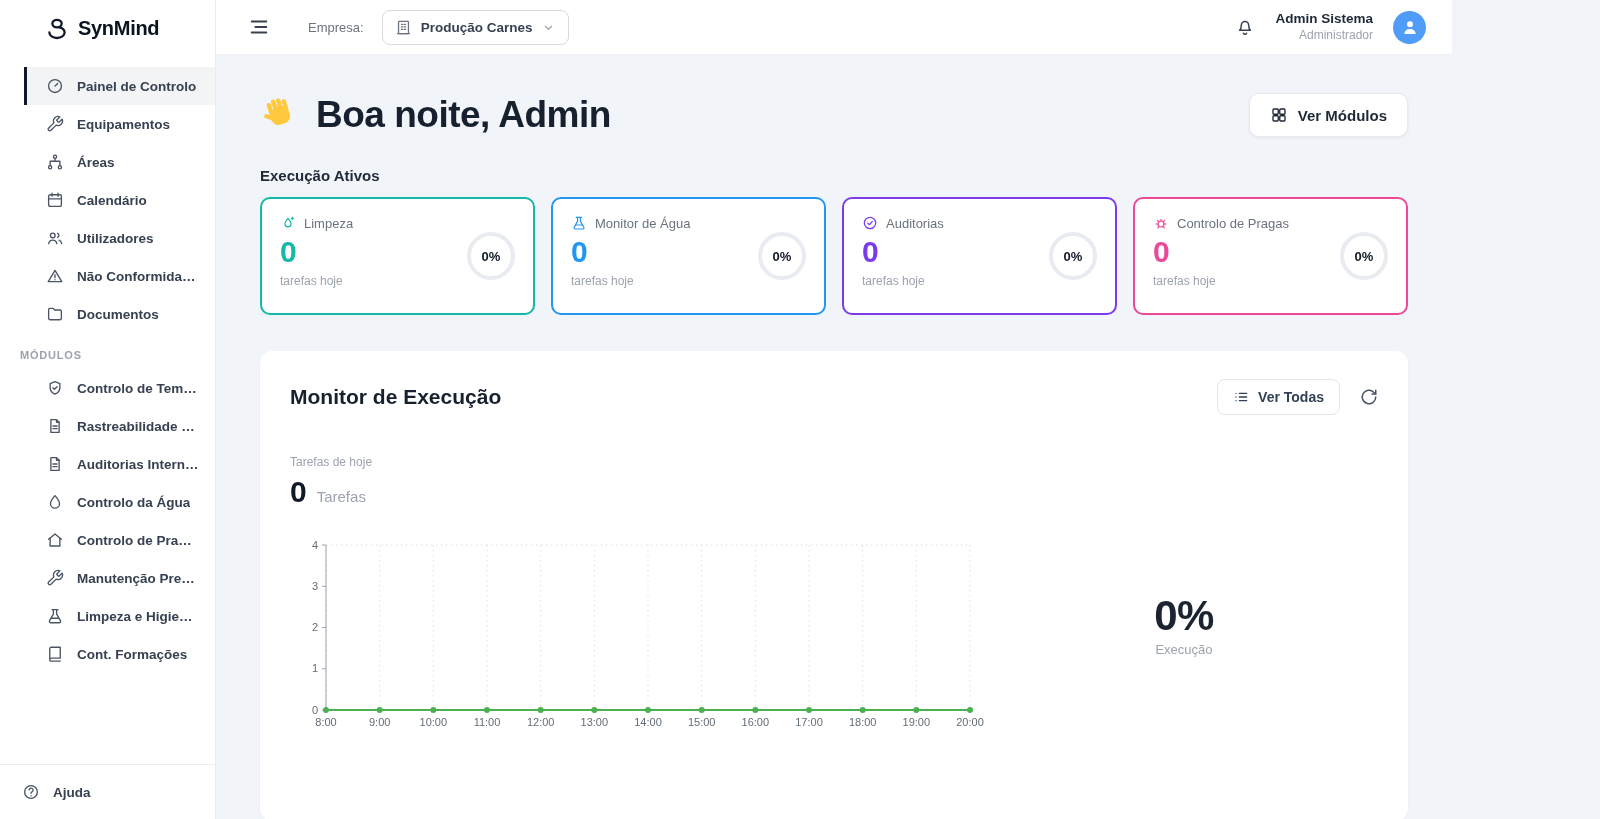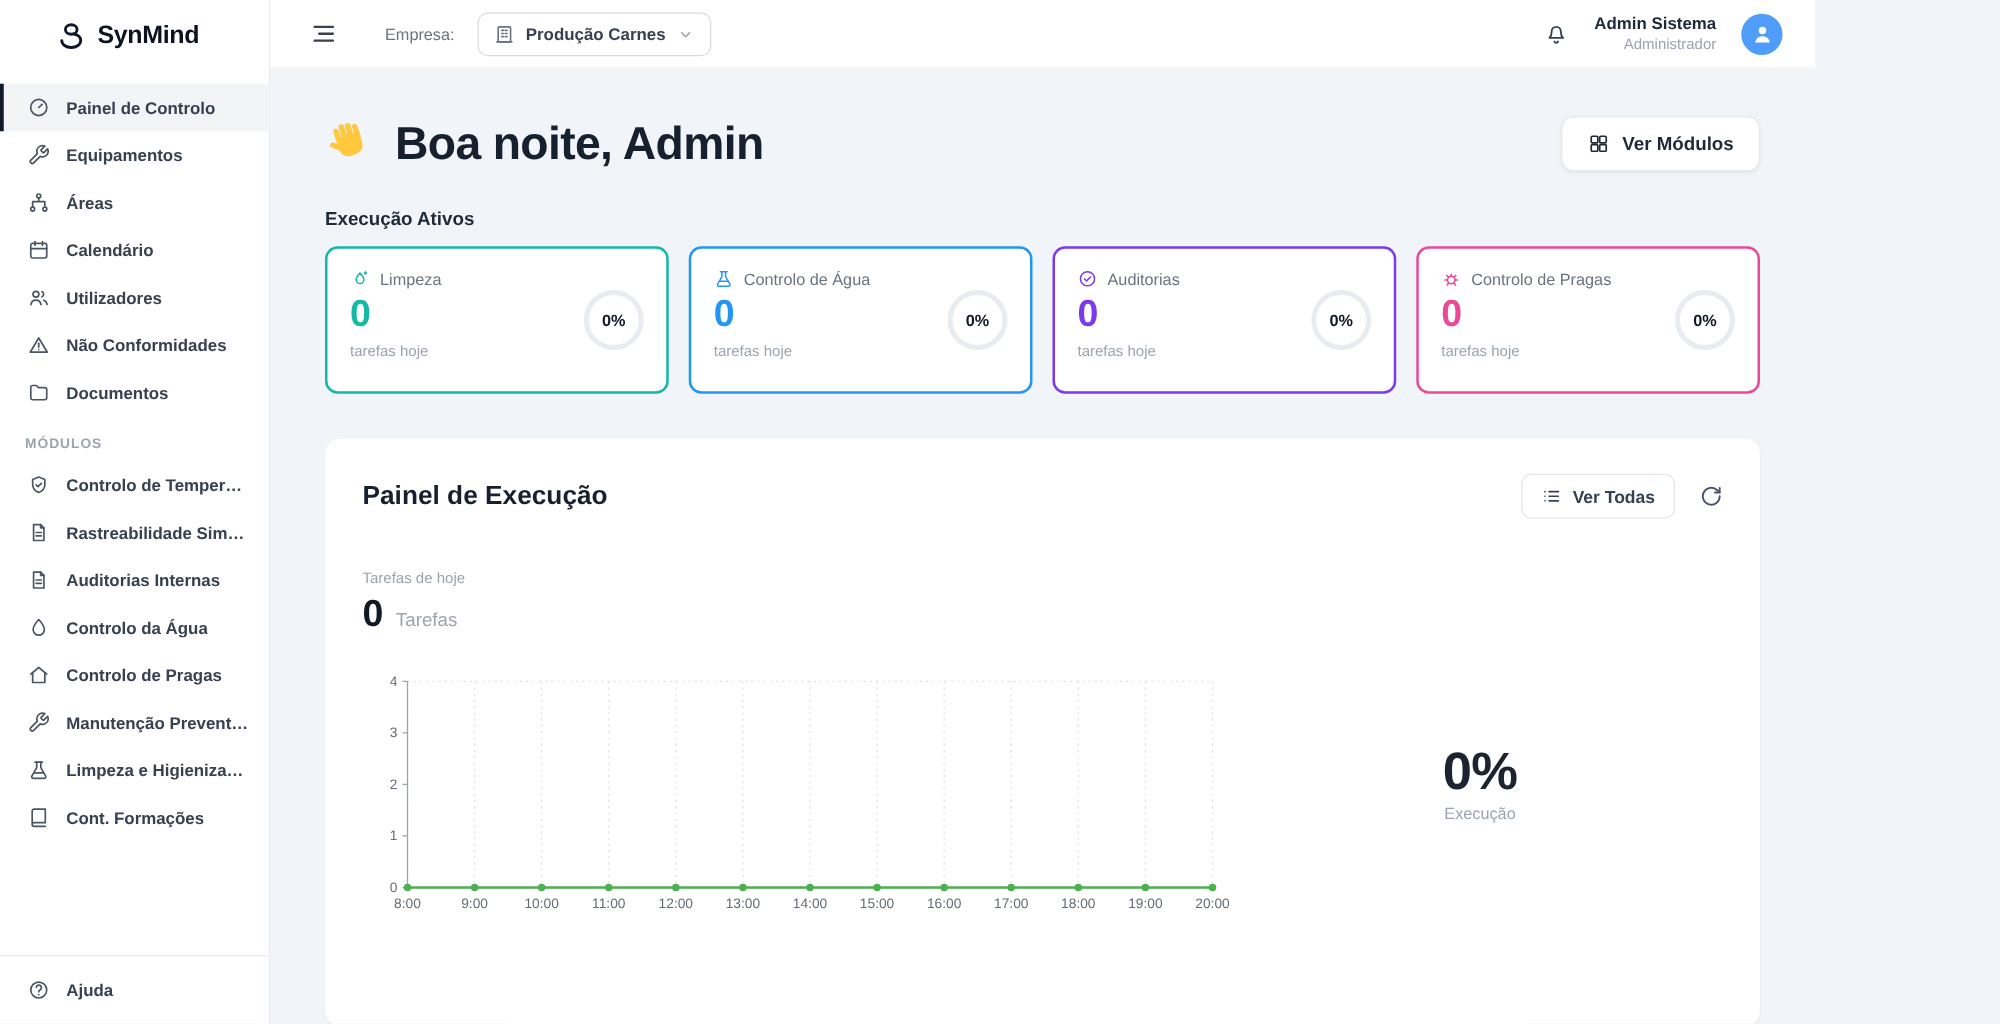--- a/index.html
+++ b/index.html
@@ -5,21 +5,21 @@
   * { margin:0; padding:0; box-sizing:border-box; }
   html,body { width:1600px; height:819px; overflow:hidden; }
   body { font-family:"Liberation Sans", sans-serif; background:#f1f4f8; color:#1f2937; }
   .app { display:flex; width:1452px; height:819px; }
 
   
   .sidebar { width:216px; background:#fff; border-right:1px solid #e9edf1; display:flex; flex-direction:column; flex:none; }
   .logo { display:flex; align-items:center; gap:8px; padding:14px 20px 12px 44px; height:55px; cursor:pointer; }
   .logo-mark { width:26px; height:26px; color:#0f172a; }
   .logo-text { font-size:20px; font-weight:800; color:#0b1220; letter-spacing:-0.3px; }
-  .nav { margin-top:12px; }
+  .nav { margin-top:12px;padding-left:24px; }
   .nav-item { display:flex; align-items:center; gap:13px; padding:10px 16px 10px 19px; border-left:3px solid transparent; cursor:pointer; }
   .nav-item.active { background:#f3f4f6; border-left-color:#111827; }
   .nav-ic { width:18px; height:18px; color:#4b5563; flex:none; }
   .nav-lb { font-size:13.5px; font-weight:600; color:#374151; white-space:nowrap; overflow:hidden; text-overflow:ellipsis; }
   .nav-section { font-size:11px; font-weight:700; color:#9ca3af; letter-spacing:0.8px; padding:16px 20px 8px 20px; }
   .sidebar-bottom { margin-top:auto; padding-bottom:8px; }
   .sidebar-divider { height:1px; background:#e9edf1; margin:10px 0 8px 0; }
 
   
   .main { flex:1; display:flex; flex-direction:column; min-width:0; }
@@ -306,21 +306,21 @@
           <div class="card-value" style="color: rgb(20, 184, 166);">0</div>
           <div class="card-sub">tarefas hoje</div>
           <div class="card-percent">0%</div>
         </div>
         <div class="card" style="border-color: rgb(33, 150, 243);">
           <div class="card-top">
               <span class="card-icon" style="color: rgb(33, 150, 243);"><svg viewBox="0 0 24 24" width="100%" height="100%" fill="none" stroke="currentColor" stroke-width="1.8" stroke-linecap="round" stroke-linejoin="round">
                   <path d="M9.8 3.5v6L4.6 18.6A1.8 1.8 0 0 0 6.2 21h11.6a1.8 1.8 0 0 0 1.6-2.4L14.2 9.5v-6"></path>
                   <path d="M8 3.5h8M7.3 15h9.4"></path>
                 </svg></span>
-              <span class="card-title">Controlo de Água</span>
+              <span class="card-title">Monitor de Água</span>
             </div>
           <div class="card-value" style="color: rgb(33, 150, 243);">0</div>
           <div class="card-sub">tarefas hoje</div>
           <div class="card-percent">0%</div>
         </div>
         <div class="card" style="border-color: rgb(124, 58, 237);">
           <div class="card-top">
               <span class="card-icon" style="color: rgb(124, 58, 237);"><svg viewBox="0 0 24 24" width="100%" height="100%" fill="none" stroke="currentColor" stroke-width="1.8" stroke-linecap="round" stroke-linejoin="round">
                   <circle cx="12" cy="12" r="8.5"></circle>
                   <path d="M8.5 12.2l2.4 2.4 4.6-4.8"></path>
@@ -340,21 +340,21 @@
               <span class="card-title">Controlo de Pragas</span>
             </div>
           <div class="card-value" style="color: rgb(236, 72, 153);">0</div>
           <div class="card-sub">tarefas hoje</div>
           <div class="card-percent">0%</div>
         </div>
       </div>
 
       <section class="monitor">
         <div class="monitor-head">
-          <div class="monitor-title">Painel de Execução</div>
+          <div class="monitor-title">Monitor de Execução</div>
           <div class="monitor-actions">
             <button class="btn-ver-todas">
               <span class="ic"><svg viewBox="0 0 24 24" width="100%" height="100%" fill="none" stroke="currentColor" stroke-width="2" stroke-linecap="round" stroke-linejoin="round">
                     <path d="M9.5 6.5h11M9.5 12h11M9.5 17.5h11"></path>
                     <path d="M4.5 6.5h.01M4.5 12h.01M4.5 17.5h.01"></path>
                   </svg></span>
               <span>Ver Todas</span>
             </button>
             <span class="refresh-plain"><svg viewBox="0 0 24 24" width="100%" height="100%" fill="none" stroke="currentColor" stroke-width="2" stroke-linecap="round" stroke-linejoin="round">
                   <path d="M21 12a9 9 0 1 1-2.64-6.36L21 8"></path>

